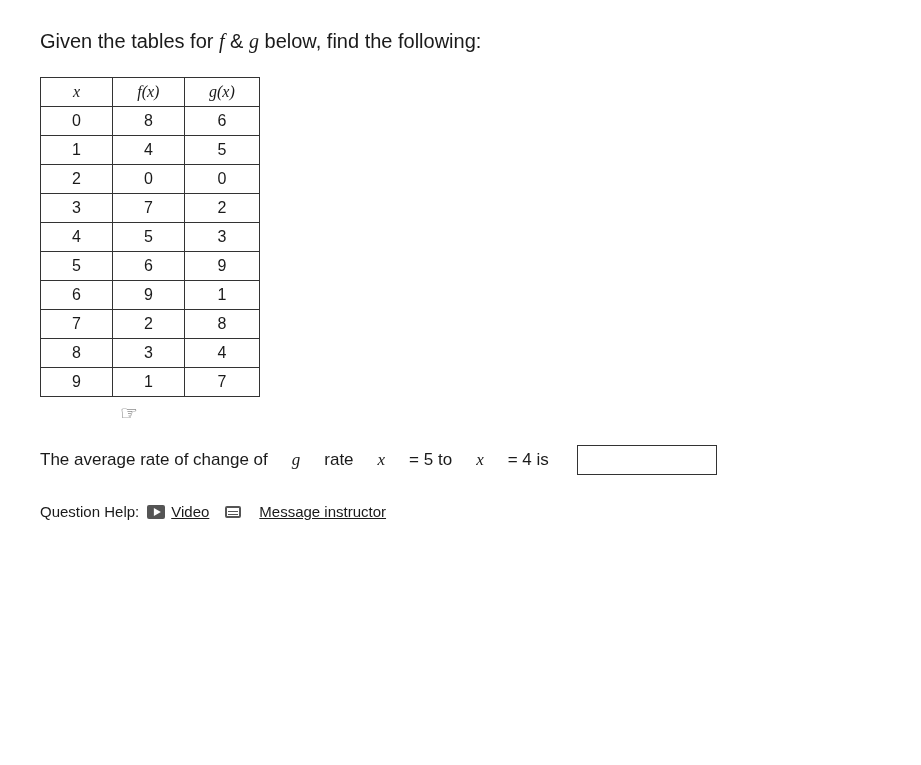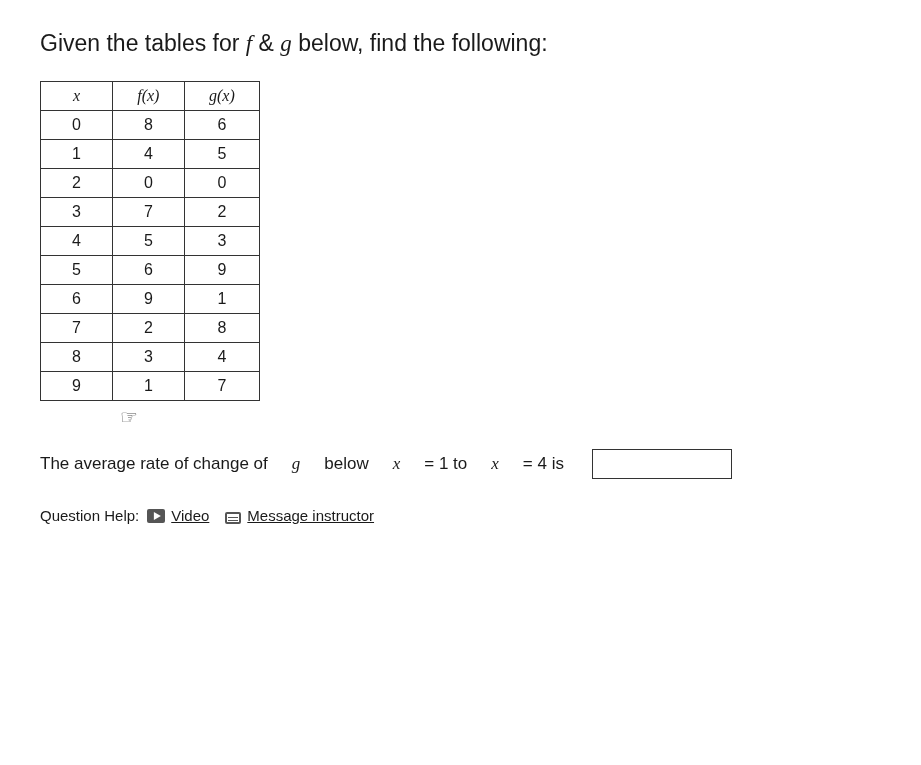--- a/index.html
+++ b/index.html
@@ -12,21 +12,21 @@
       background: #ffffff;
       font-family: 'Times New Roman', Times, serif;
       font-size: 16px;
       color: #1a1a1a;
       width: 921px;
       min-height: 765px;
       padding: 30px 40px;
     }
 
     .page-title {
-      font-size: 23px;
+      font-size: 20px;
       font-weight: 400;
       margin-bottom: 24px;
       font-family: Arial, sans-serif;
     }
 
     .table-container {
       margin-bottom: 20px;
     }
 
     table {
@@ -146,22 +146,22 @@
       left: 1px;
       top: 3px;
       width: 10px;
       height: 1px;
       background: #555;
       box-shadow: 0 3px 0 #555;
     }
 
     .msg-link {
       display: inline-flex;
-      align-items: flex-end;
-      gap: 4px;
+      align-items: center;
+      gap: 16px;
       color: #1a1a1a;
       text-decoration: underline;
       cursor: pointer;
     }
 
     .math-italic {
       font-style: italic;
       font-family: 'Times New Roman', Times, serif;
     }
   </style>
@@ -236,23 +236,23 @@
           </tr>
         </tbody>
     </table>
 
     <div class="cursor-icon">☞</div>
   </div>
 
   <div class="question-text">
     <span>The average rate of change of </span>
       <span class="math-italic">g</span>
-      <span> below </span>
+      <span> rate </span>
       <span class="math-italic">x</span>
-      <span> = 1 to </span>
+      <span> = 5 to </span>
       <span class="math-italic">x</span>
       <span> = 4 is</span>
     <input type="text" class="answer-box" placeholder="" style="">
   </div>
 
   <div class="question-help">
     <span class="help-label">Question Help:</span>
     <span class="video-link">
       <span class="video-icon"></span>
       <span>Video</span>

